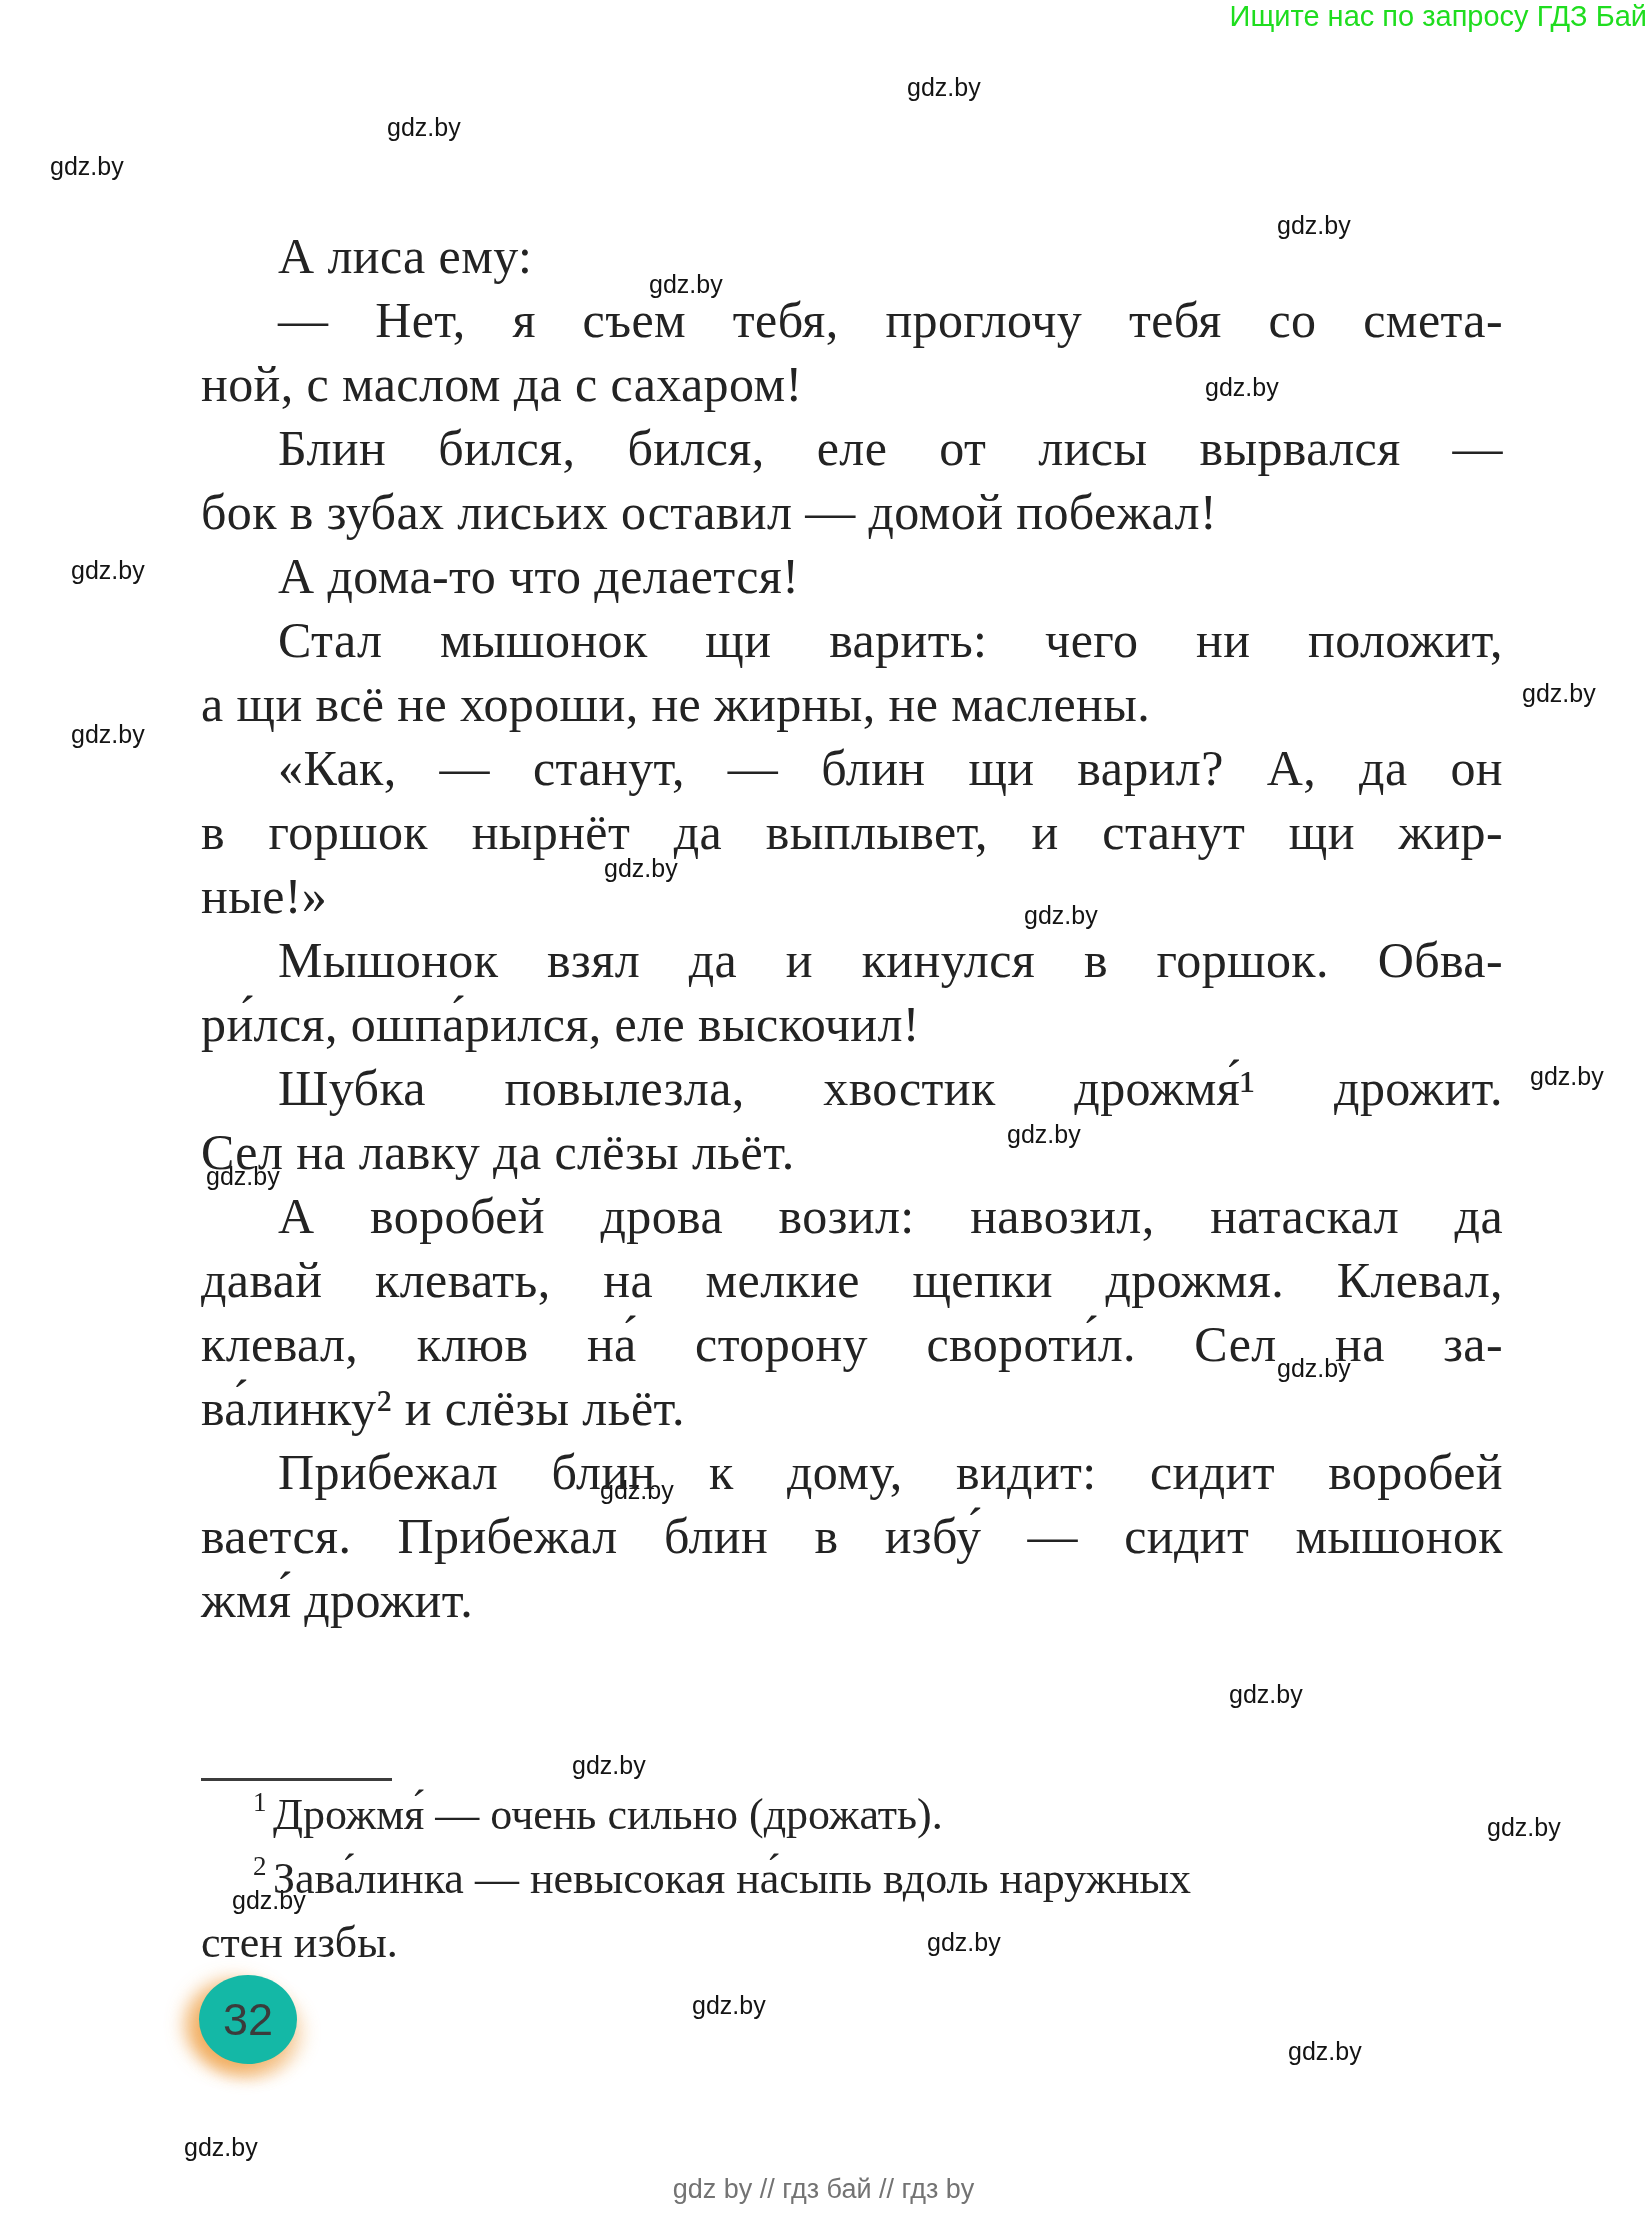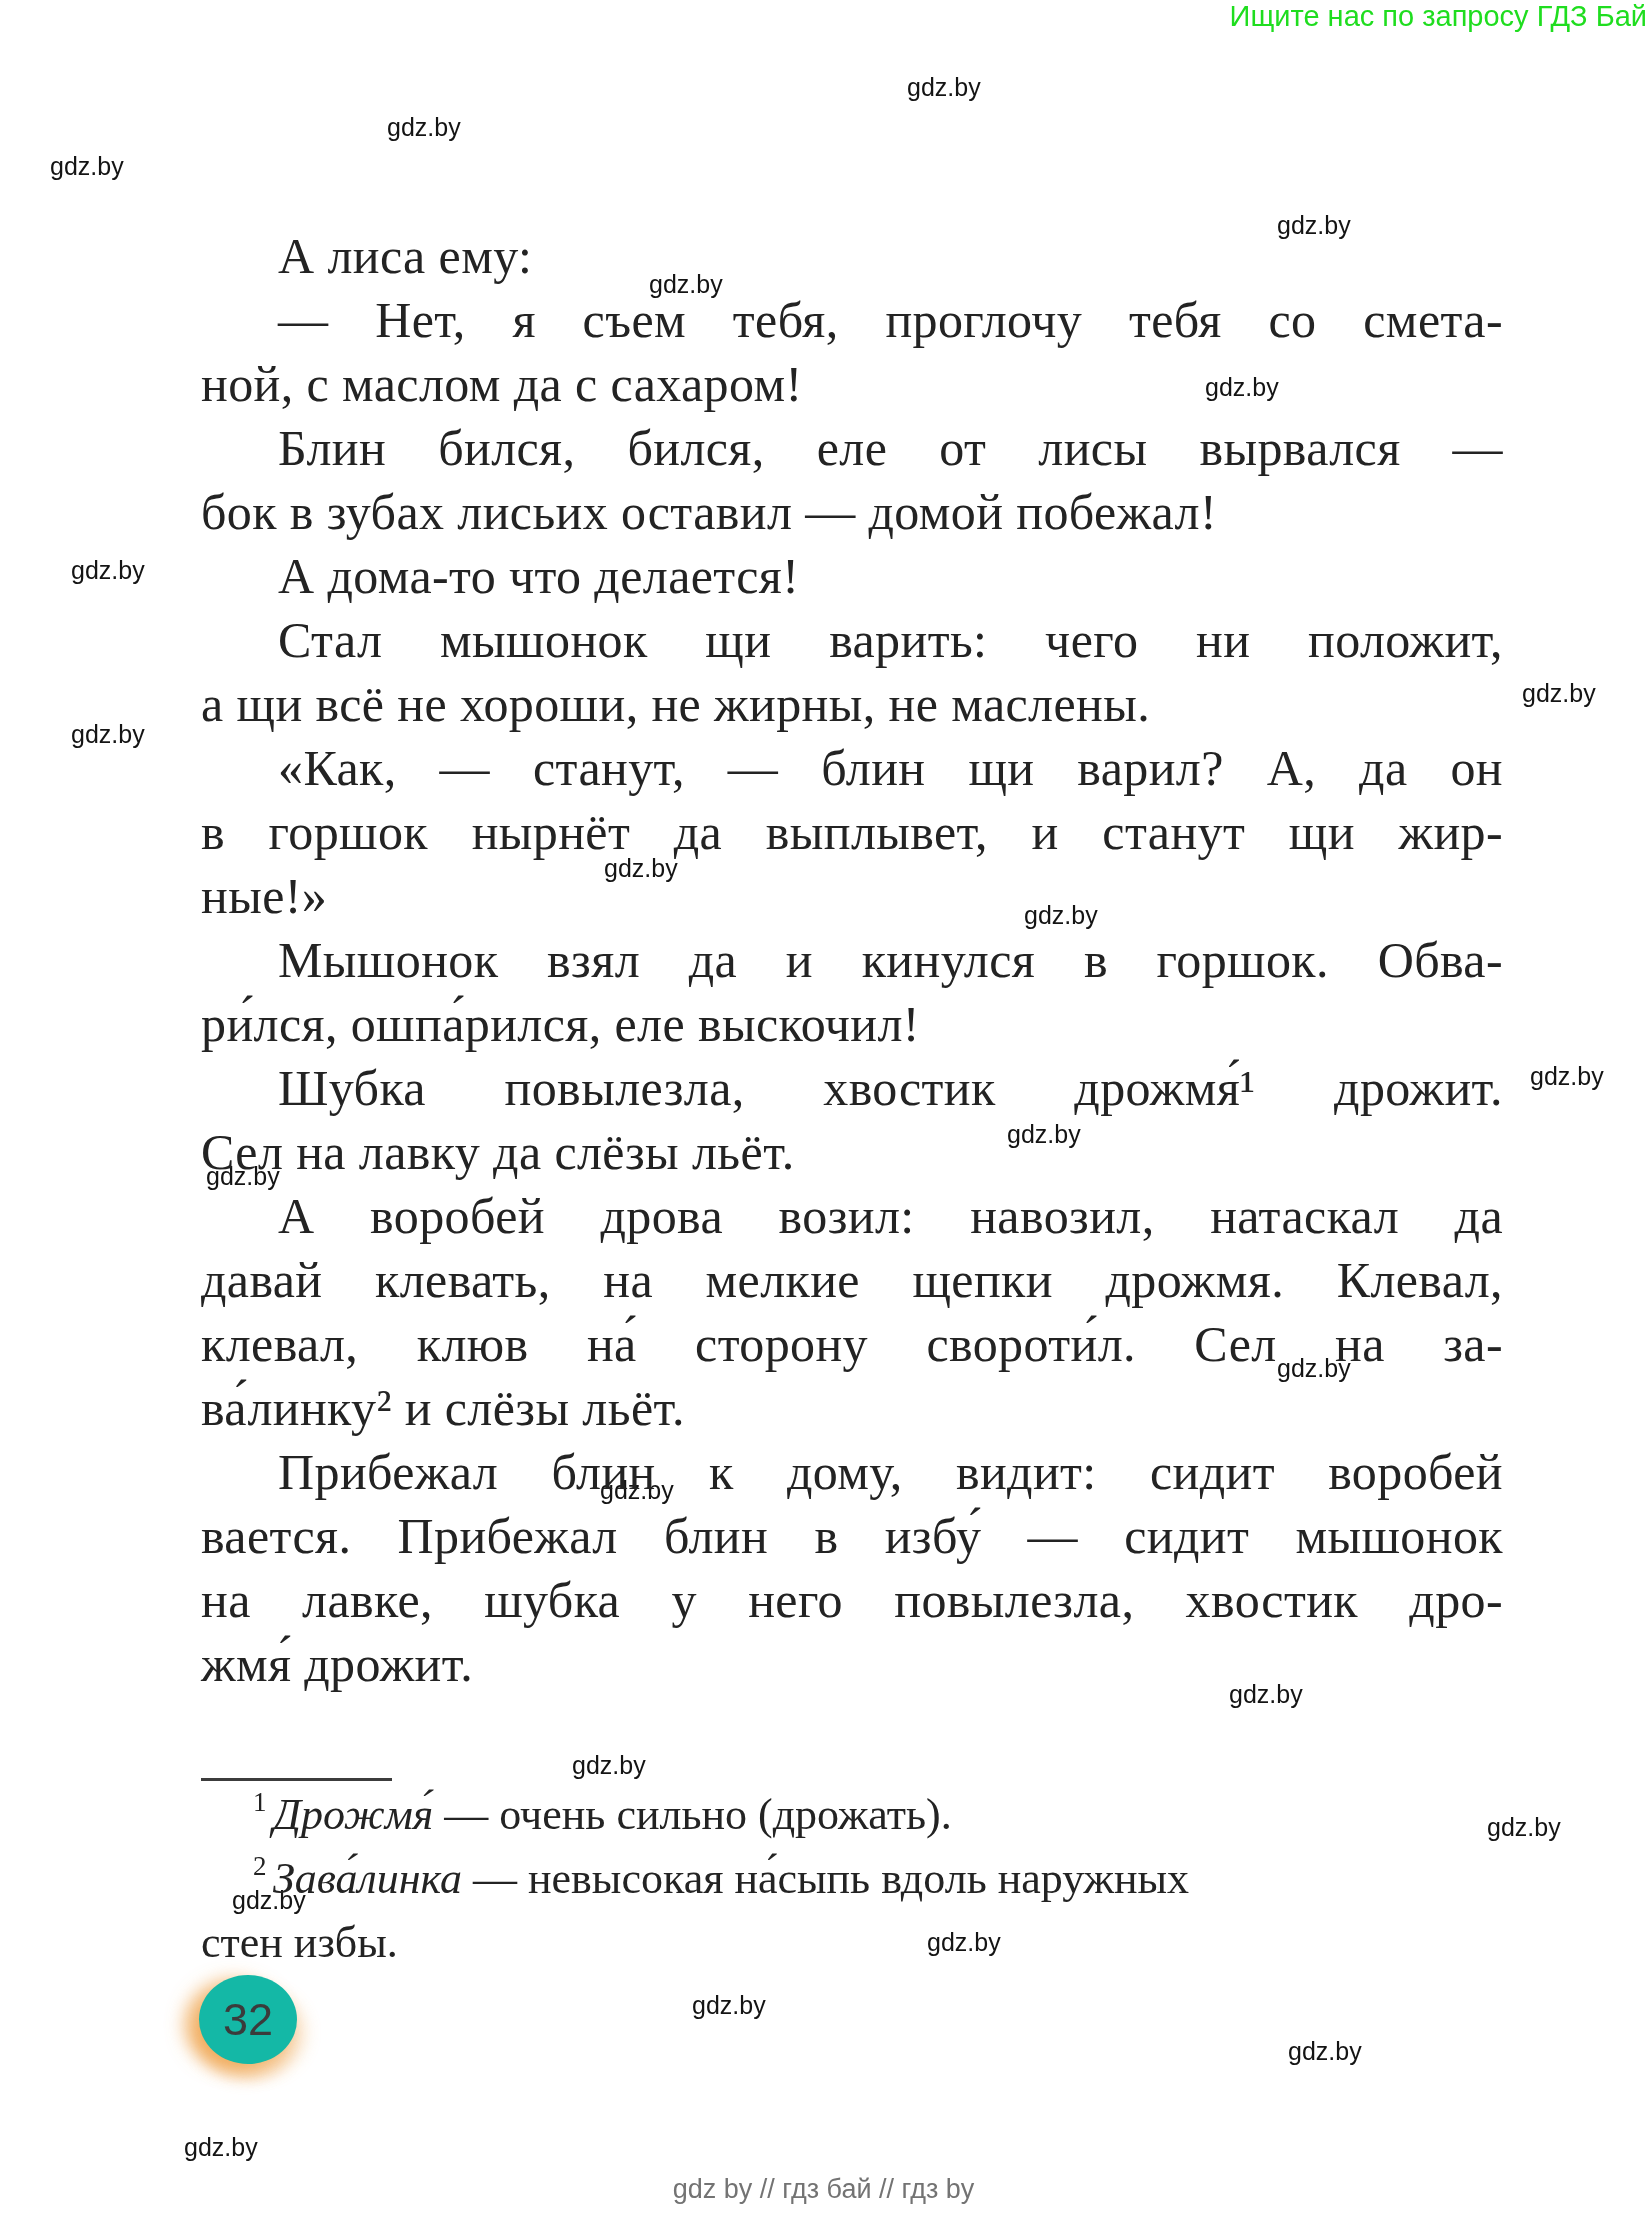--- a/index.html
+++ b/index.html
@@ -59,21 +59,21 @@
   }
   .fn-line{height:64px;}
   .fn-ind{padding-left:52px;}
   .fn-num{
     display:inline-block;
     font-size:27px;
     position:relative;
     top:-17.7px;
     margin-right:6.4px;
   }
-  .fn-term{font-style:italic;}
+  .fn-term{}
   
   .badge{
     position:absolute;
     left:199px; top:1975px;
     width:98px; height:89px;
     border-radius:50%;
     background:#14b8a6;
     box-shadow:-14.5px 4.8px 17.7px rgba(238,158,66,0.70),
                -3.2px 14.5px 14.5px rgba(238,158,66,0.42),
                9.7px 13px 14.5px rgba(238,158,66,0.22);
@@ -139,21 +139,20 @@
     <div class="ln ind jst">Мышонок взял да и кинулся в горшок. Обва-</div>
     <div class="ln end">ри́лся, ошпа́рился, еле выскочил!</div>
     <div class="ln ind jst">Шубка повылезла, хвостик дрожмя́¹ дрожит.</div>
     <div class="ln end">Сел на лавку да слёзы льёт.</div>
     <div class="ln ind jst">А воробей дрова возил: навозил, натаскал да</div>
     <div class="ln jst">давай клевать, на мелкие щепки дрожмя. Клевал,</div>
     <div class="ln jst">клевал, клюв на́ сторону свороти́л. Сел на за-</div>
     <div class="ln end">ва́линку² и слёзы льёт.</div>
     <div class="ln ind jst">Прибежал блин к дому, видит: сидит воробей</div>
     <div class="ln jst">вается. Прибежал блин в избу́ — сидит мышонок</div>
-    <div class="ln jst">на лавке, шубка у него повылезла, хвостик дро-</div>
     <div class="ln end">жмя́ дрожит.</div>
   </div>
 
   <div class="fn-rule"></div>
 
   <div class="footnotes">
     <div class="fn-line fn-ind">
       <span class="fn-num">1</span><span class="fn-term">Дрожмя́</span><span> — очень сильно (дрожать).</span>
     </div>
     <div class="fn-line fn-ind">

